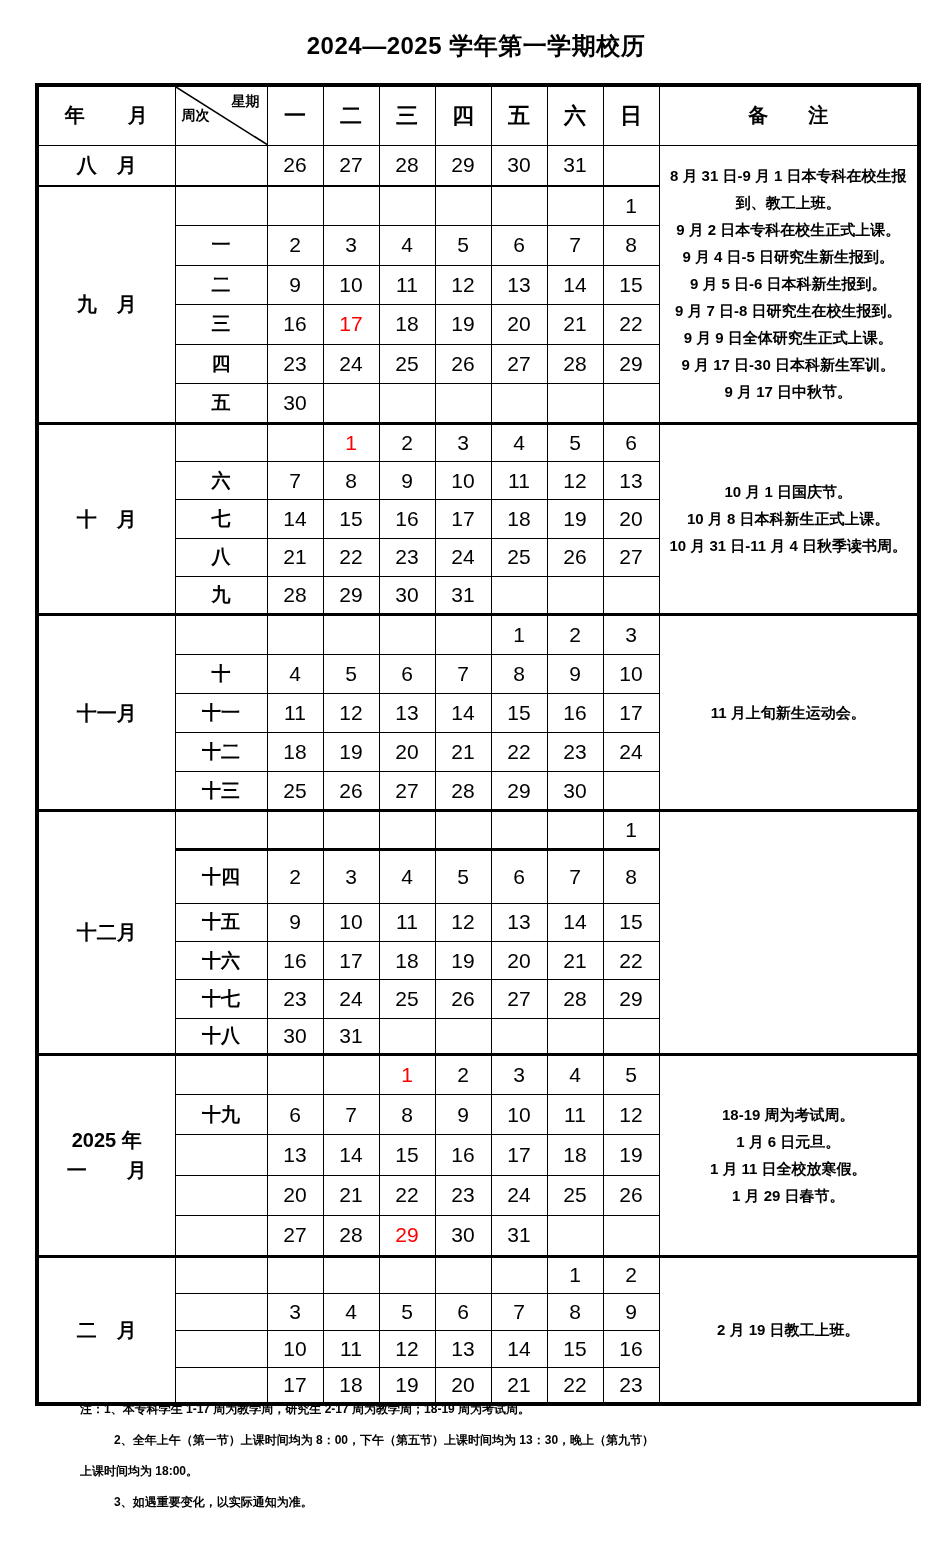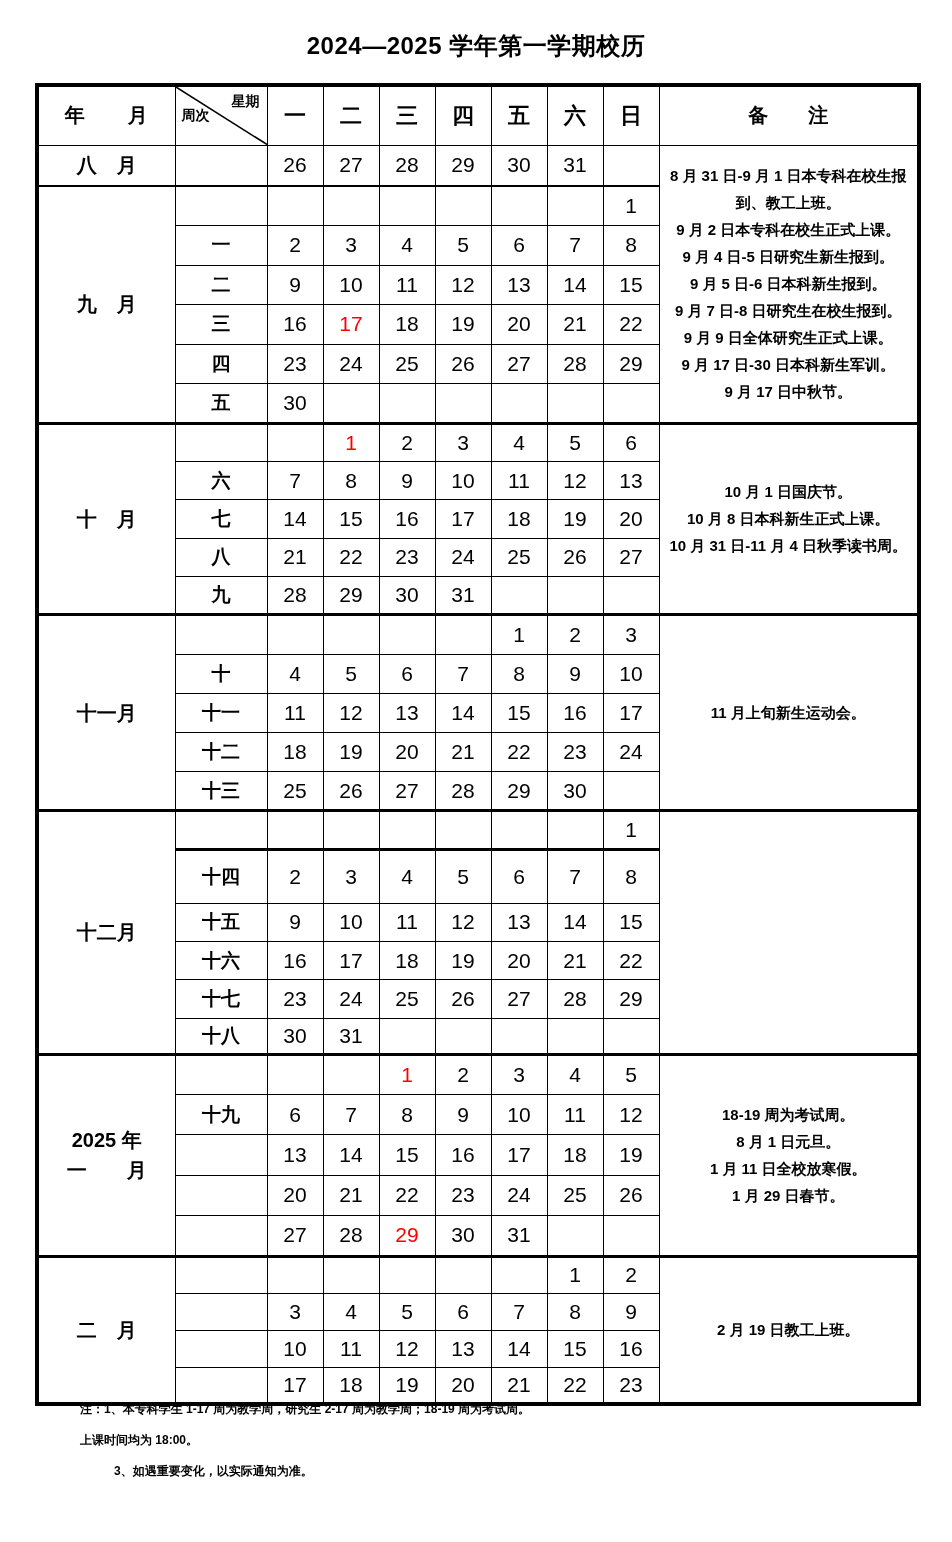--- a/index.html
+++ b/index.html
@@ -359,21 +359,21 @@
         <td class="week sec-top"></td>
         <td class="day sec-top"></td>
         <td class="day sec-top"></td>
         <td class="day sec-top" style="color: rgb(255, 0, 0);">1</td>
         <td class="day sec-top">2</td>
         <td class="day sec-top">3</td>
         <td class="day sec-top">4</td>
         <td class="day sec-top">5</td>
         <td class="notes sec-top" rowspan="5">
           <div class="note-line">18-19 周为考试周。</div>
-          <div class="note-line">8 月 1 日元旦。</div>
+          <div class="note-line">1 月 6 日元旦。</div>
           <div class="note-line">1 月 11 日全校放寒假。</div>
           <div class="note-line">1 月 29 日春节。</div>
         </td>
       </tr>
       <tr style="height: 40.4px;">
         <td class="week">十九</td>
         <td class="day">6</td>
         <td class="day">7</td>
         <td class="day">8</td>
         <td class="day">9</td>
@@ -455,15 +455,16 @@
         <td class="day">20</td>
         <td class="day">21</td>
         <td class="day">22</td>
         <td class="day">23</td>
       </tr>
     </tbody>
 </table>
 
 <div class="footnotes">
   <p class="fn">注：1、本专科学生 1-17 周为教学周，研究生 2-17 周为教学周；18-19 周为考试周。</p>
+  <p class="fn indent">2、全年上午（第一节）上课时间均为 8：00，下午（第五节）上课时间均为 13：30，晚上（第九节）</p>
   <p class="fn">上课时间均为 18:00。</p>
   <p class="fn indent">3、如遇重要变化，以实际通知为准。</p>
 </div>
 
 </body></html>

